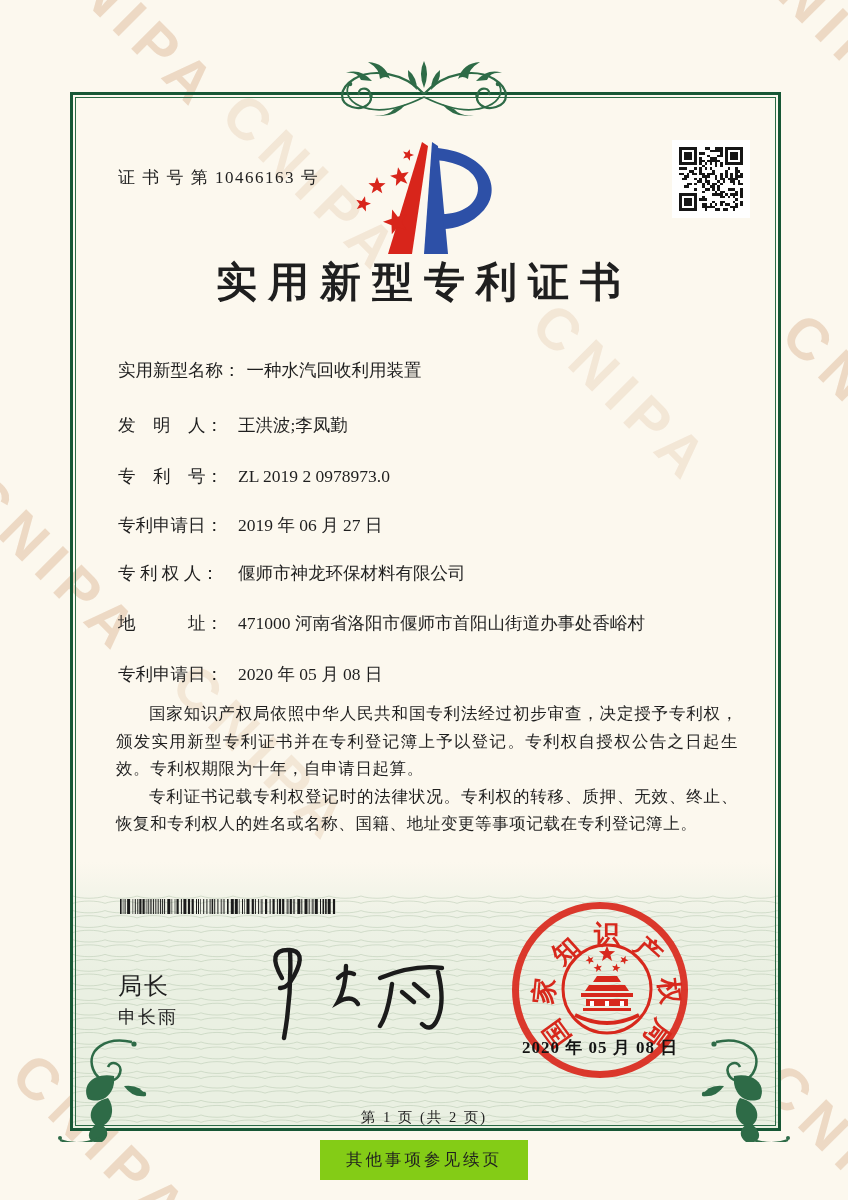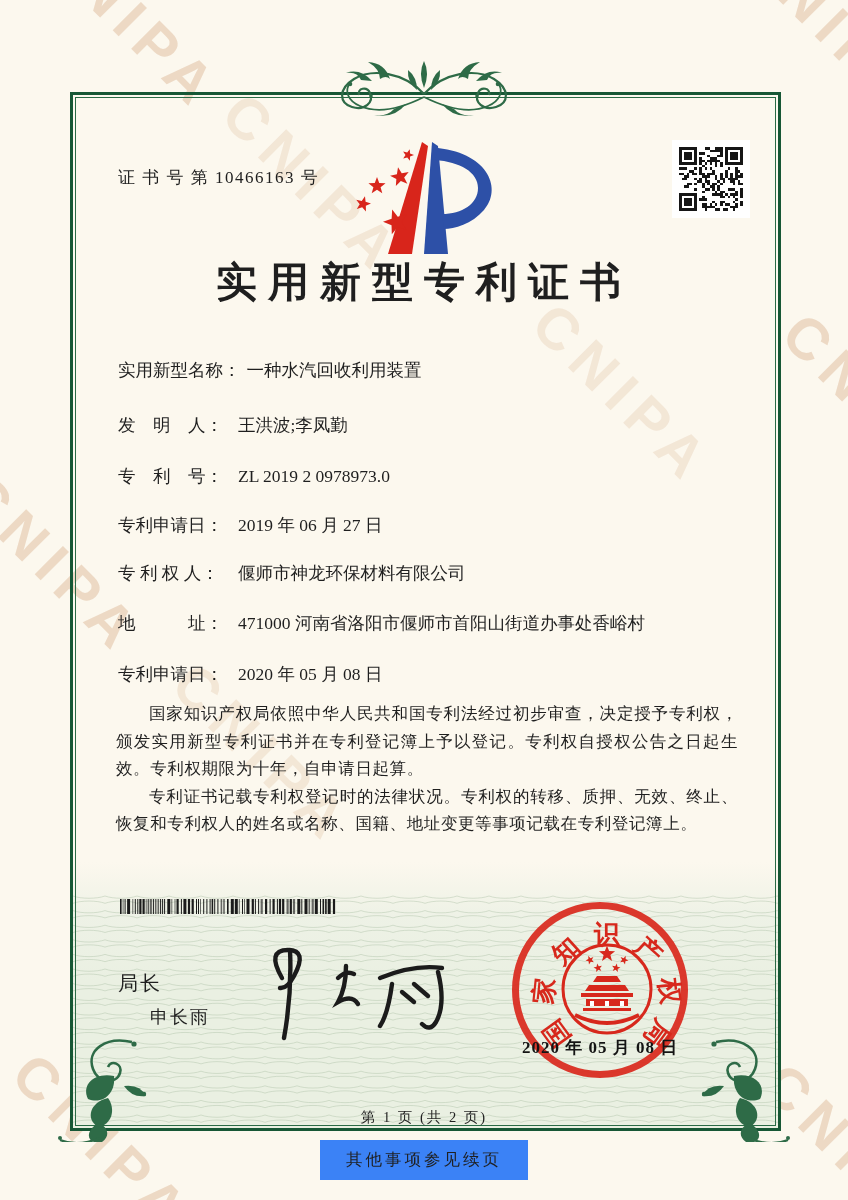--- a/index.html
+++ b/index.html
@@ -37,37 +37,37 @@
   .fvalue{margin-left:6px;}
   .frow2{position:absolute;left:455px;top:0;}
   
   #body-text{left:116px;top:700px;width:622px;font-size:16.5px;line-height:27.5px;
              letter-spacing:.6px;z-index:2;text-align:justify;}
   #body-text p{margin:0;text-indent:2em;}
   
   #barcode{left:120px;top:899px;z-index:3;}
   
   #officer-title{left:118px;top:970px;font-family:"Liberation Sans","DejaVu Sans",sans-serif;
-                 font-size:20px;z-index:3;letter-spacing:2px;}
+                 font-size:24px;z-index:3;letter-spacing:2px;}
   #officer-name{left:118px;top:1005px;font-family:Liberation Sans, sans-serif;
-                font-size:18px;z-index:3;letter-spacing:2px;margin-left:32px;}
+                font-size:18px;z-index:3;letter-spacing:2px;}
   #signature{left:252px;top:944px;z-index:3;}
   
   #seal{left:512px;top:902px;width:176px;height:176px;border-radius:50%;
         border:7px solid rgba(217,40,28,.92);z-index:3;box-sizing:border-box;}
   .seal-char{position:absolute;width:30px;height:30px;text-align:center;
              font-size:26px;font-weight:700;color:#d7281c;line-height:30px;}
   #emblem{position:absolute;left:40px;top:26px;}
   #seal-date{left:512px;top:1036px;width:176px;text-align:center;font-size:17px;
              font-weight:600;letter-spacing:1px;color:#141414;z-index:4;white-space:nowrap;}
   
   #page-info{left:0;right:0;top:1092px;text-align:center;font-size:14.5px;
              letter-spacing:2px;z-index:4;margin-top:16px;}
   #cont-note{left:0;right:0;top:1140px;text-align:center;z-index:2;}
-  #cont-note span{display:inline-block;background:#3b82f6;padding:9px 26px;
+  #cont-note span{display:inline-block;background:#84cc16;padding:9px 26px;
              font-size:16.5px;letter-spacing:3px;}
 </style>
 </head>
 <body>
 
 <div class="wm" style="left:18px;top:-14px;">CNIPA</div>
 <div class="wm" style="left:720px;top:-8px;">CNIPA</div>
 <div class="wm faint" style="left:200px;top:150px;">CNIPA</div>
 <div class="wm faint" style="left:510px;top:360px;">CNIPA</div>
 <div class="wm" style="left:760px;top:370px;">CNIPA</div>

